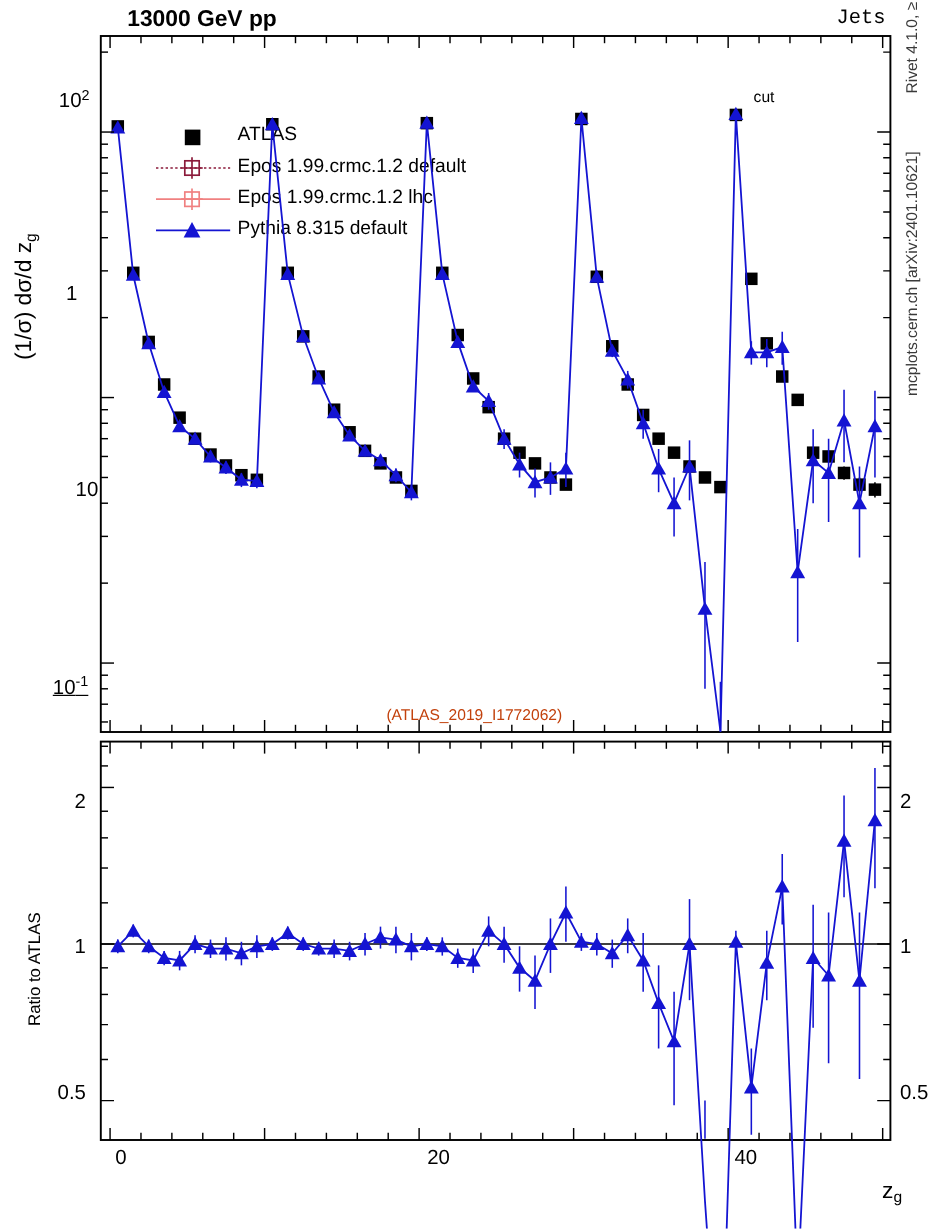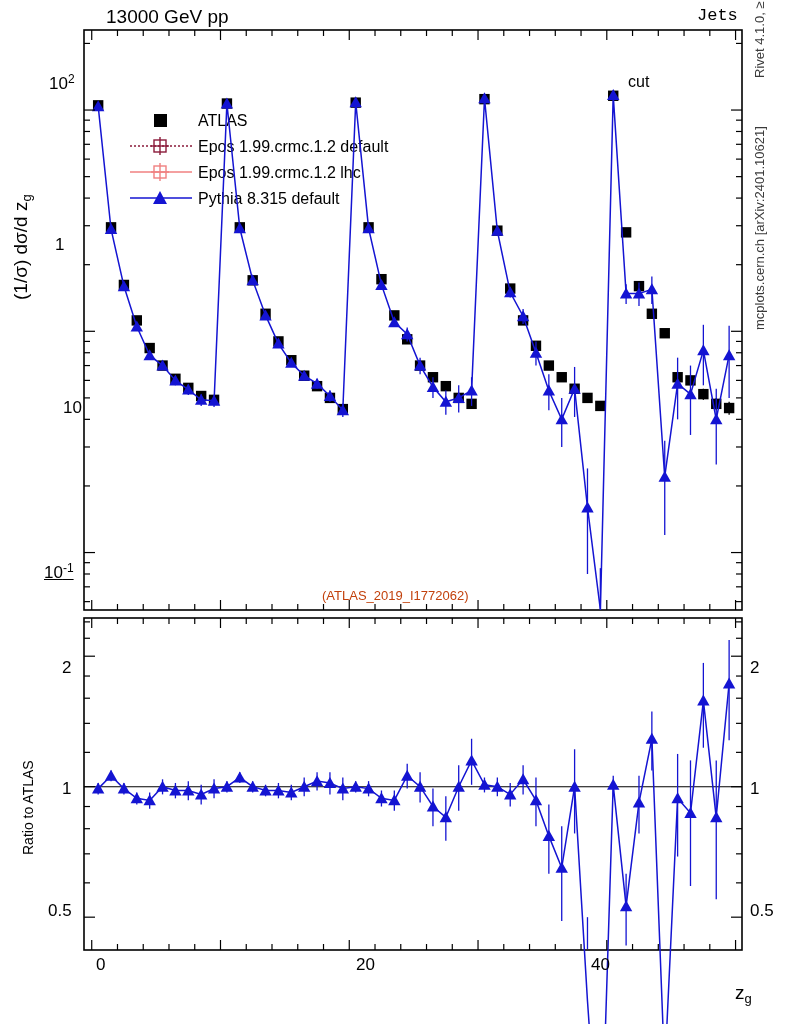--- a/index.html
+++ b/index.html
@@ -1,45 +1,45 @@
 <!DOCTYPE html>
 <html><head>
 <meta charset="utf-8">
 <style>
   html,body{margin:0;padding:0;background:#ffffff;}
   body{width:786px;height:1024px;font-family:"Liberation Sans",sans-serif;color:#000;}
   #root{position:relative;width:786px;height:1024px;overflow:hidden;}
   .abs{position:absolute;}
   .txt{font-family:"Liberation Sans",sans-serif;color:#000;white-space:nowrap;}
-  #top-left-label{left:106px;top:6px;font-size:19px;}
+  #top-left-label{left:106px;top:6px;font-size:19px;font-weight:bold;}
   #top-right-label{left:697px;top:6px;font-size:17px;font-family:Liberation Mono, monospace;}
   #main-title{left:30px;top:60px;font-size:17px;}
   #watermark{left:322px;top:588px;font-size:13px;color:#c2410c;}
   #ylabel-main{left:10px;top:300px;font-size:19px;transform:rotate(-90deg);transform-origin:0 0;}
   #ylabel-ratio{left:20px;top:855px;font-size:14px;transform:rotate(-90deg);transform-origin:0 0;}
   #xlabel{left:735px;top:982px;font-size:19px;}
   .rside{font-size:13px;color:#3a3a3a;white-space:nowrap;}
   #rside1{left:752px;top:78px;transform:rotate(-90deg);transform-origin:0 0;}
   #rside2{left:752px;top:330px;transform:rotate(-90deg);transform-origin:0 0;}
   .legend{left:130px;top:104px;}
-  .legend-row{height:26px;display:flex;align-items:flex-end;}
+  .legend-row{height:26px;display:flex;align-items:flex-start;}
   .legend-mark{width:62px;height:20px;position:relative;margin-right:6px;}
   .legend-label{font-size:16px;}
   .tick-lab{font-size:17px;}
   svg{display:block;}
 </style>
 </head>
 <body>
 
 <div id="root">
 
   <div class="abs txt" id="top-left-label">13000 GeV pp</div>
   <div class="abs txt" id="top-right-label">Jets</div>
 
-  <div class="abs txt" style="left:628px;top:73px;font-size:16px;">cut</div>
+  <div class="abs txt" style="left:628px;top:73px;font-size:13px;">cut</div>
 
   <div class="abs txt" id="ylabel-main">
     <span>(1/σ) dσ/d z</span><span style="font-size:13px;vertical-align:-4px;">g</span>
   </div>
 
   <div class="abs txt" id="ylabel-ratio">Ratio to ATLAS</div>
 
   <div class="abs txt" id="xlabel">
     <span>z</span><span style="font-size:13px;vertical-align:-4px;">g</span>
   </div>
@@ -591,15 +591,15 @@
   <div class="abs txt tick-lab" style="left:62px;top:658px;">2</div>
   <div class="abs txt tick-lab" style="left:62px;top:779px;">1</div>
   <div class="abs txt tick-lab" style="left:48px;top:901px;">0.5</div>
 
   <div class="abs txt tick-lab" style="left:750px;top:658px;">2</div>
   <div class="abs txt tick-lab" style="left:750px;top:779px;">1</div>
   <div class="abs txt tick-lab" style="left:750px;top:901px;">0.5</div>
 
   <div class="abs txt tick-lab" style="left:96px;top:955px;">0</div>
   <div class="abs txt tick-lab" style="left:356px;top:955px;">20</div>
-  <div class="abs txt tick-lab" style="left:591px;top:955px;">40</div>
+  <div class="abs txt tick-lab" style="left:612px;top:955px;">40</div>
 
 </div>
 
 </body></html>

